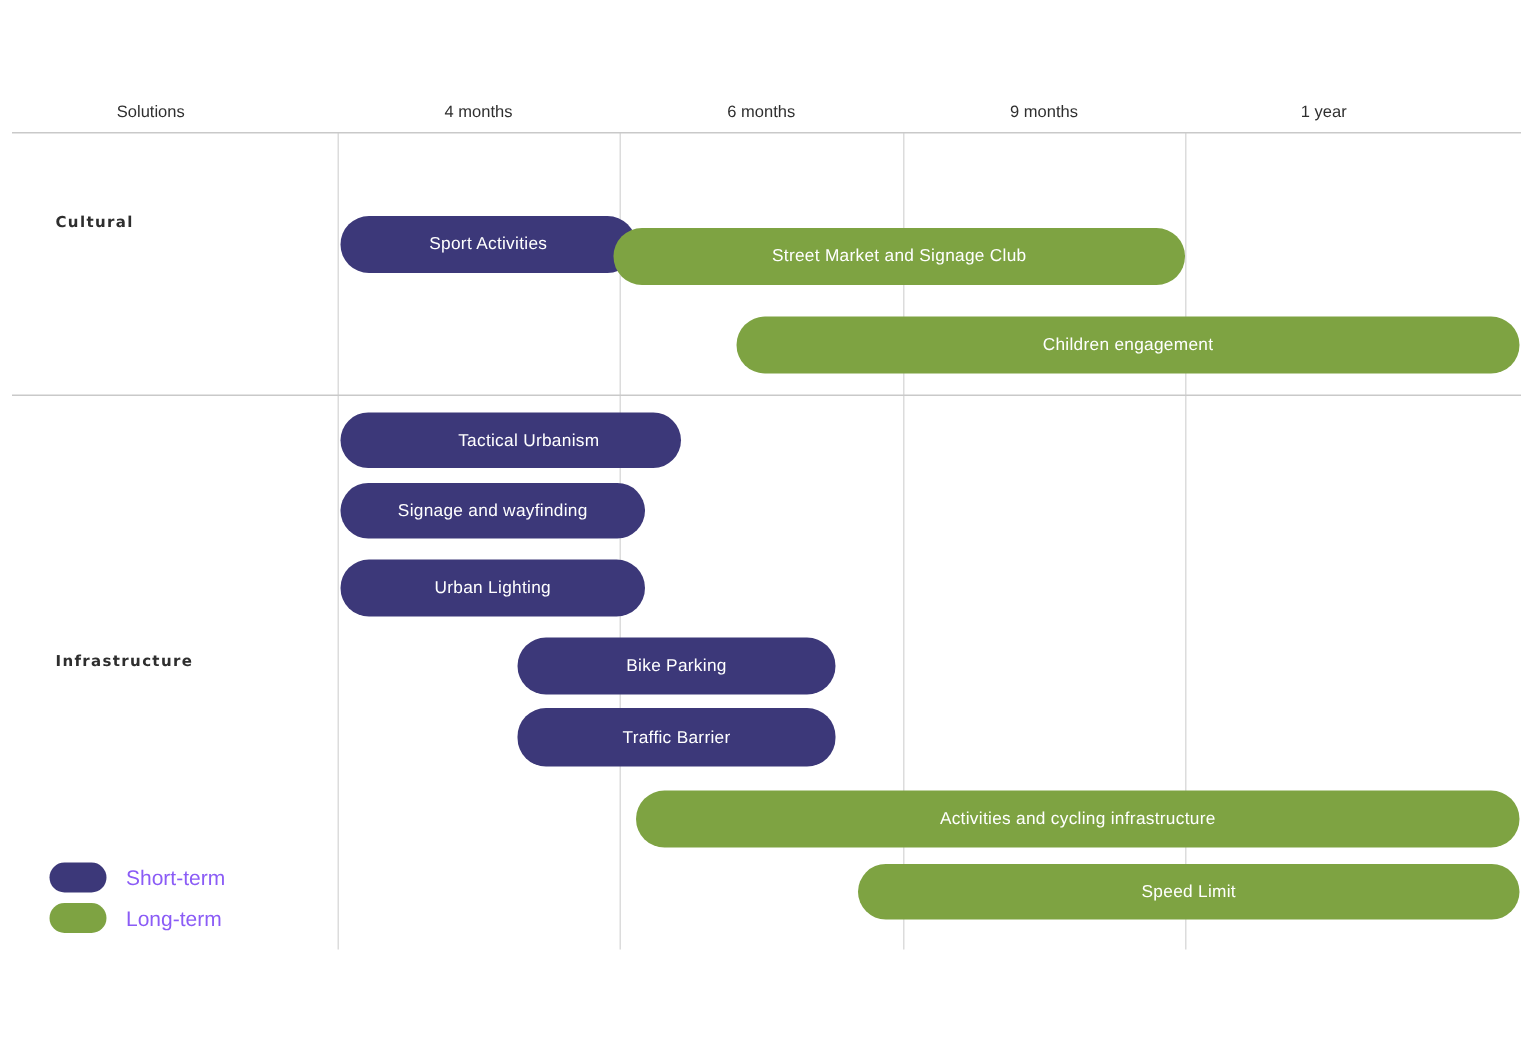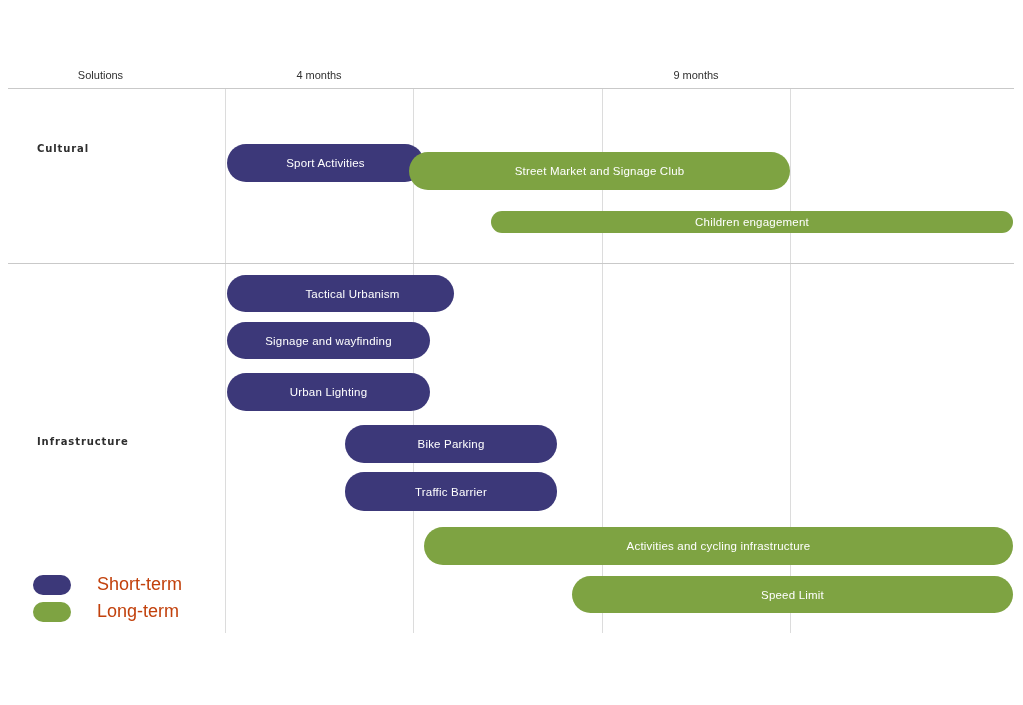--- a/index.html
+++ b/index.html
@@ -34,43 +34,45 @@
     font-size:11.5px; letter-spacing:0.2px; white-space:nowrap;
   }
   .bar.short { background:var(--short,#3c3879); }
   .bar.long  { background:var(--long,#7ea342); }
   
   .legend { position:absolute; left:33px; top:571px; }
   .lrow { display:flex; align-items:center; height:27px; }
   .swatch { width:38px; height:20px; border-radius:10px; display:inline-block; }
   .sw-short { background:var(--short,#3c3879); }
   .sw-long  { background:var(--long,#7ea342); }
-  .ltext { margin-left:26px; font-size:18px; color:#c2410c; }
+  .ltext { margin-left:13px; font-size:14px; color:#8b5cf6; }
 </style>
 </head>
 <body>
 
 <div class="stage">
 
   <div class="hcol hc0">Solutions</div>
   <div class="hcol hc1">4 months</div>
+  <div class="hcol hc2">6 months</div>
   <div class="hcol hc3">9 months</div>
+  <div class="hcol hc4">1 year</div>
 
   <div>
       <div class="vline" style="left: 225px; top: 88px; height: 545px;"></div>
       <div class="vline" style="left: 413px; top: 88px; height: 545px;"></div>
       <div class="vline" style="left: 602px; top: 88px; height: 545px;"></div>
       <div class="vline" style="left: 790px; top: 88px; height: 545px;"></div>
       <div class="hline" style="top: 88px; left: 8px; width: 1006px;"></div>
       <div class="hline" style="top: 263px; left: 8px; width: 1006px;"></div>
     </div>
   <div>
       <div class="bar short" style="left: 227px; top: 100px; width: 197px; height: 38px; margin-top: 44px;">Sport Activities</div>
       <div class="bar long" style="left: 409px; top: 152px; width: 381px; height: 38px;">Street Market and Signage Club</div>
-      <div class="bar long" style="left: 491px; top: 211px; width: 522px; height: 22px;">Children engagement</div>
+      <div class="bar long" style="left: 491px; top: 211px; width: 522px; height: 38px;">Children engagement</div>
       <div class="bar short" style="left: 227px; top: 275px; width: 203px; height: 37px; padding-left: 24px;">Tactical Urbanism</div>
       <div class="bar short" style="left: 227px; top: 322px; width: 203px; height: 37px;">Signage and wayfinding</div>
       <div class="bar short" style="left: 227px; top: 373px; width: 203px; height: 38px;">Urban Lighting</div>
       <div class="bar short" style="left: 345px; top: 425px; width: 212px; height: 38px;">Bike Parking</div>
       <div class="bar short" style="left: 345px; top: 472px; width: 212px; height: 39px; text-align: right;">Traffic Barrier</div>
       <div class="bar long" style="left: 424px; top: 527px; width: 589px; height: 38px;">Activities and cycling infrastructure</div>
       <div class="bar long" style="left: 572px; top: 576px; width: 441px; height: 37px;">Speed Limit</div>
     </div>
 
   <div class="sec sec0">Cultural</div>

